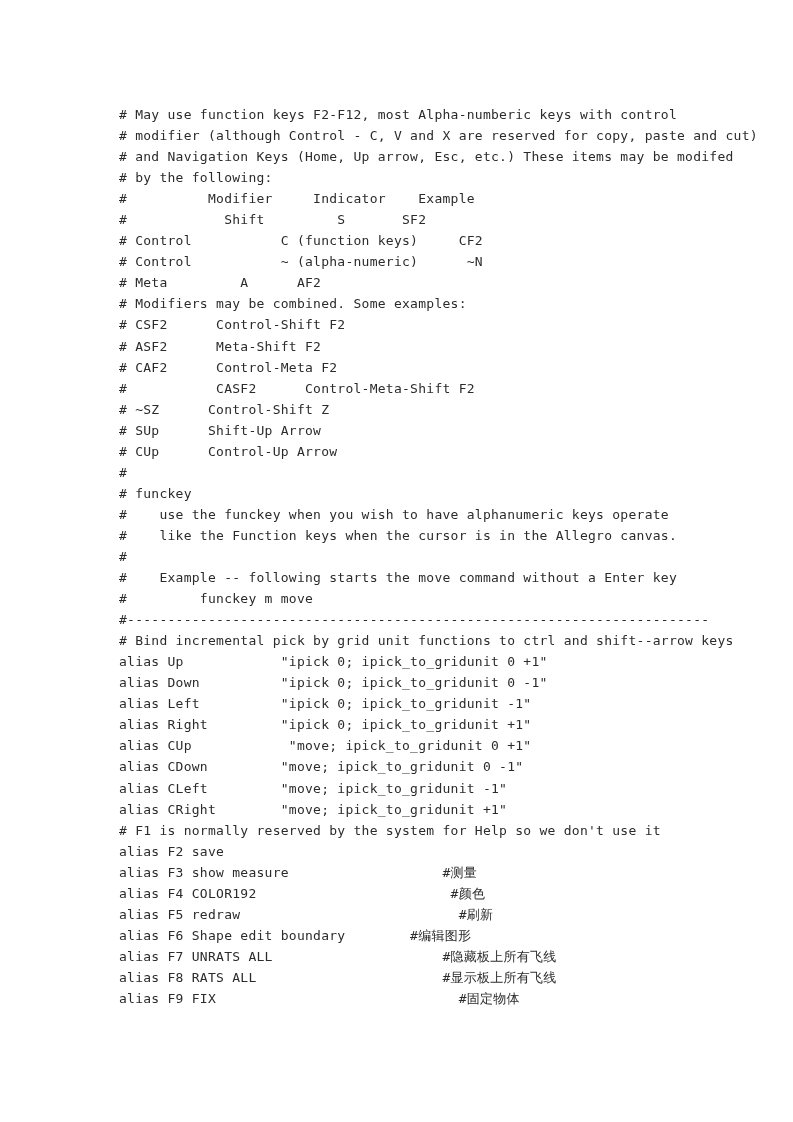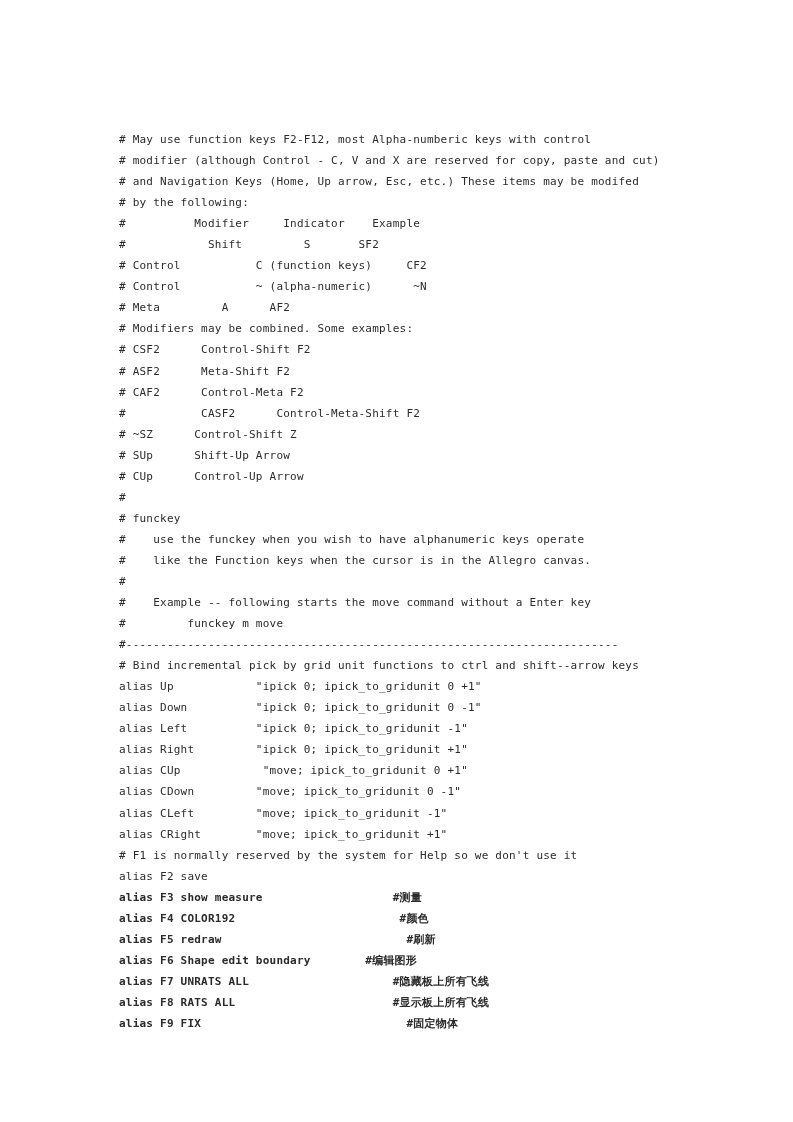--- a/index.html
+++ b/index.html
@@ -20,40 +20,39 @@
     left: 0;
     top: 0;
     width: 793px;
     height: 1122px;
     background: #ffffff;
   }
 
   #code-block {
     position: absolute;
     left: 119px;
-    top: 129px;
+    top: 104px;
     width: 640px;
     color: #2b2b2b;
-    font-size: 11px;
+    font-size: 13px;
     line-height: 21.05px;
     white-space: pre;
     letter-spacing: 0.02em;
     -webkit-font-smoothing: antialiased;
   }
 
   .code-line {
     white-space: pre;
     height: 21.05px;
     font-family: "DejaVu Sans Mono", "Liberation Mono", monospace;
   }
 
   
   .code-line.has-cjk {
     font-family: "DejaVu Sans Mono", "Liberation Mono", monospace;
-    font-weight: bold;
   }
 </style>
 </head>
 <body>
 
 <div id="doc-page" style="background: rgb(255, 255, 255);">
   <div id="code-block" style="color: rgb(43, 43, 43);"><div class="code-line"># May use function keys F2-F12, most Alpha-numberic keys with control</div><div class="code-line"># modifier (although Control - C, V and X are reserved for copy, paste and cut)</div><div class="code-line"># and Navigation Keys (Home, Up arrow, Esc, etc.) These items may be modifed</div><div class="code-line"># by the following:</div><div class="code-line">#          Modifier     Indicator    Example</div><div class="code-line">#            Shift         S       SF2</div><div class="code-line"># Control           C (function keys)     CF2</div><div class="code-line"># Control           ~ (alpha-numeric)      ~N</div><div class="code-line"># Meta         A      AF2</div><div class="code-line"># Modifiers may be combined. Some examples:</div><div class="code-line"># CSF2      Control-Shift F2</div><div class="code-line"># ASF2      Meta-Shift F2</div><div class="code-line"># CAF2      Control-Meta F2</div><div class="code-line">#           CASF2      Control-Meta-Shift F2</div><div class="code-line"># ~SZ      Control-Shift Z</div><div class="code-line"># SUp      Shift-Up Arrow</div><div class="code-line"># CUp      Control-Up Arrow</div><div class="code-line">#</div><div class="code-line"># funckey</div><div class="code-line">#    use the funckey when you wish to have alphanumeric keys operate</div><div class="code-line">#    like the Function keys when the cursor is in the Allegro canvas.</div><div class="code-line">#</div><div class="code-line">#    Example -- following starts the move command without a Enter key</div><div class="code-line">#         funckey m move</div><div class="code-line">#------------------------------------------------------------------------</div><div class="code-line"># Bind incremental pick by grid unit functions to ctrl and shift--arrow keys</div><div class="code-line">alias Up            "ipick 0; ipick_to_gridunit 0 +1"</div><div class="code-line">alias Down          "ipick 0; ipick_to_gridunit 0 -1"</div><div class="code-line">alias Left          "ipick 0; ipick_to_gridunit -1"</div><div class="code-line">alias Right         "ipick 0; ipick_to_gridunit +1"</div><div class="code-line">alias CUp            "move; ipick_to_gridunit 0 +1"</div><div class="code-line">alias CDown         "move; ipick_to_gridunit 0 -1"</div><div class="code-line">alias CLeft         "move; ipick_to_gridunit -1"</div><div class="code-line">alias CRight        "move; ipick_to_gridunit +1"</div><div class="code-line"># F1 is normally reserved by the system for Help so we don't use it</div><div class="code-line">alias F2 save</div><div class="code-line has-cjk">alias F3 show measure                   #测量</div><div class="code-line has-cjk">alias F4 COLOR192                        #颜色</div><div class="code-line has-cjk">alias F5 redraw                           #刷新</div><div class="code-line has-cjk">alias F6 Shape edit boundary        #编辑图形</div><div class="code-line has-cjk">alias F7 UNRATS ALL                     #隐藏板上所有飞线</div><div class="code-line has-cjk">alias F8 RATS ALL                       #显示板上所有飞线</div><div class="code-line has-cjk">alias F9 FIX                              #固定物体</div></div>
 </div>
 
 </body></html>

